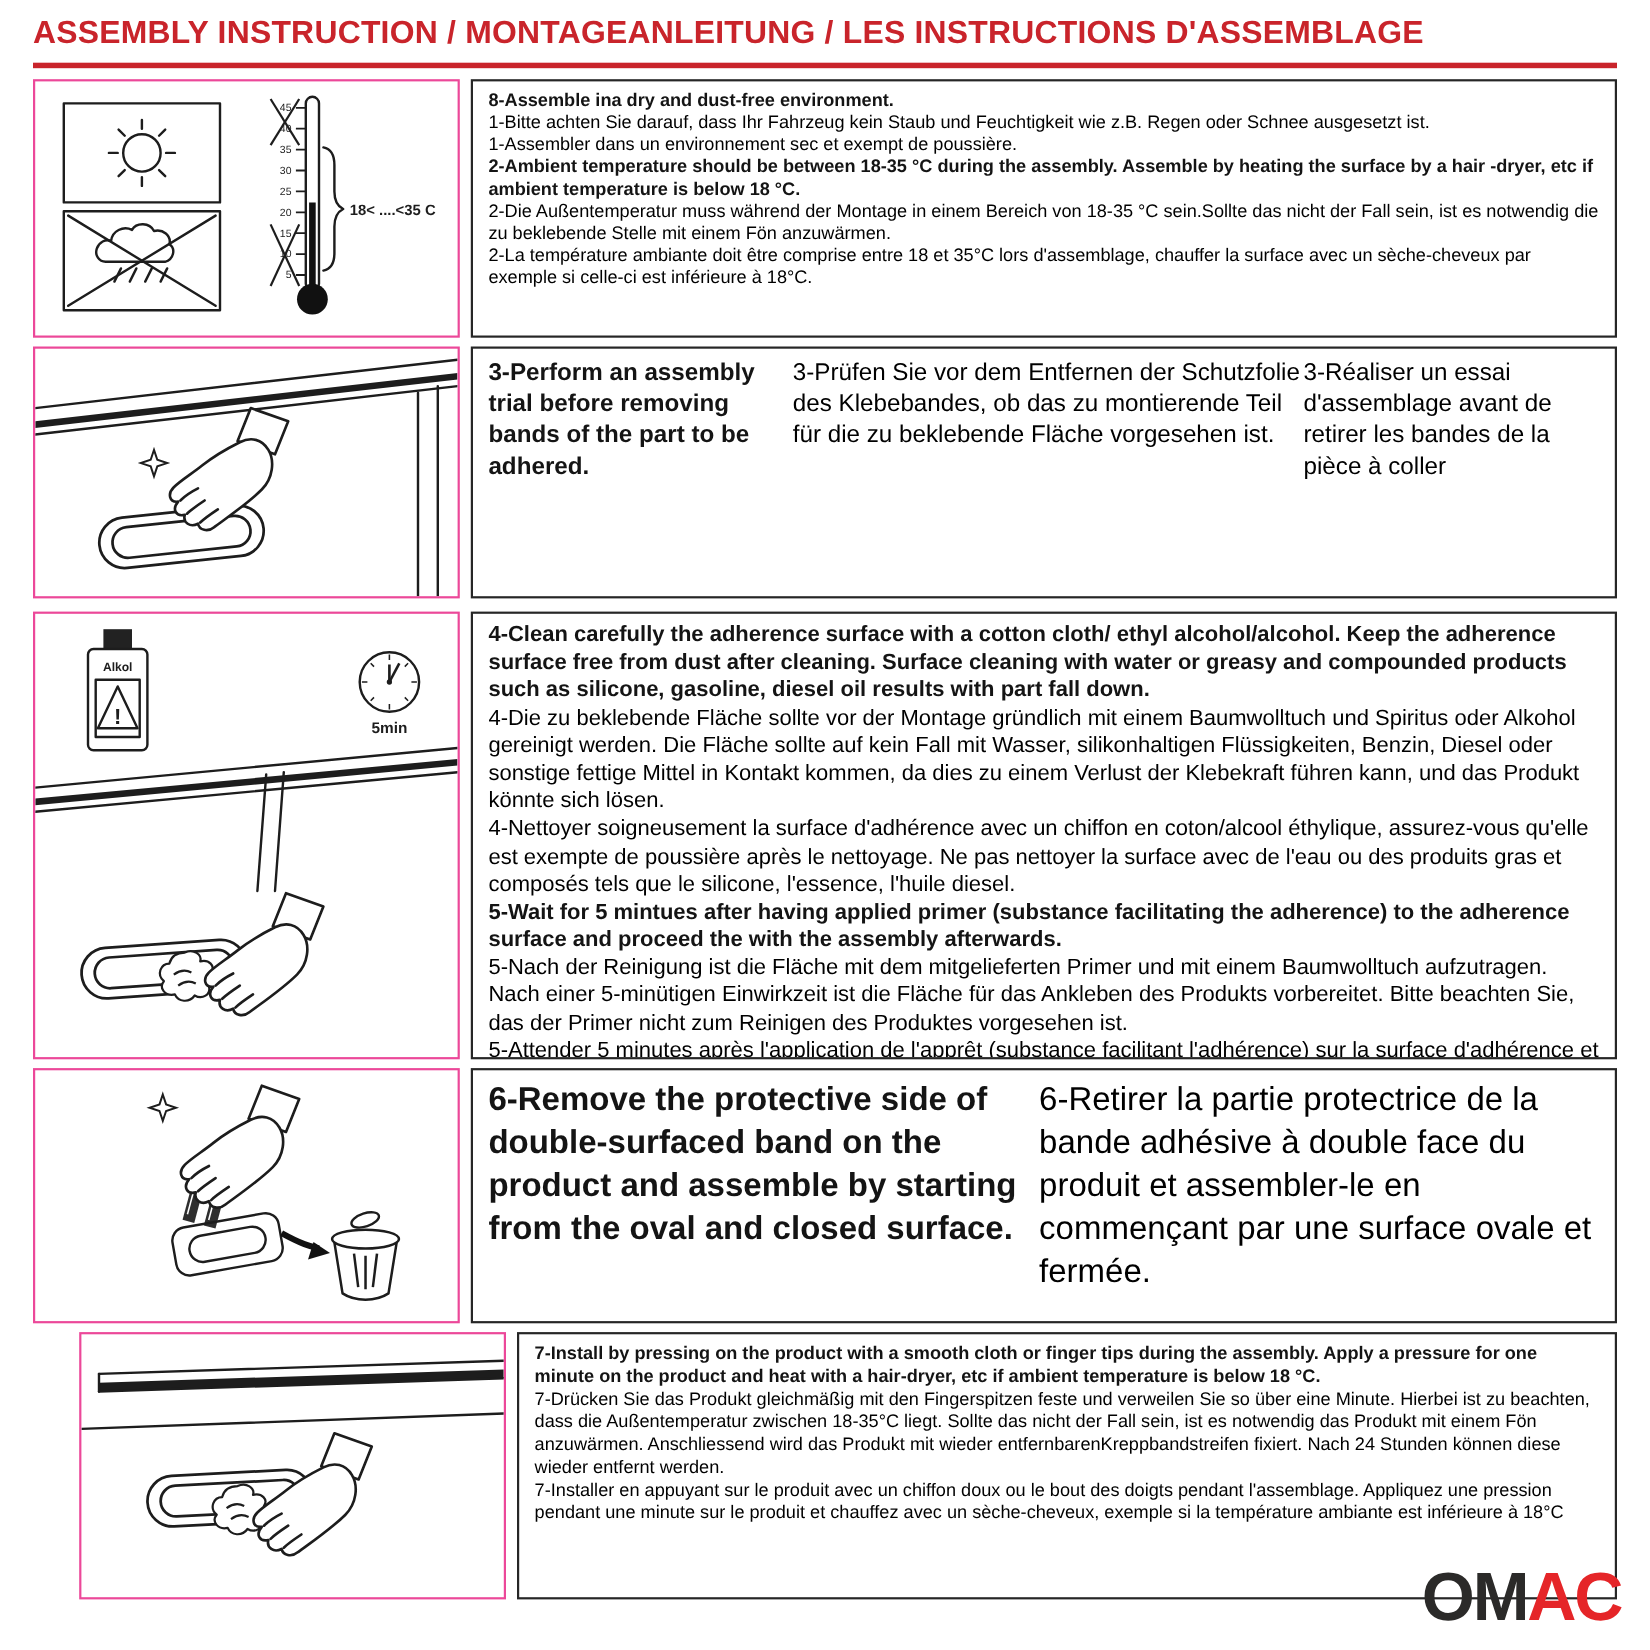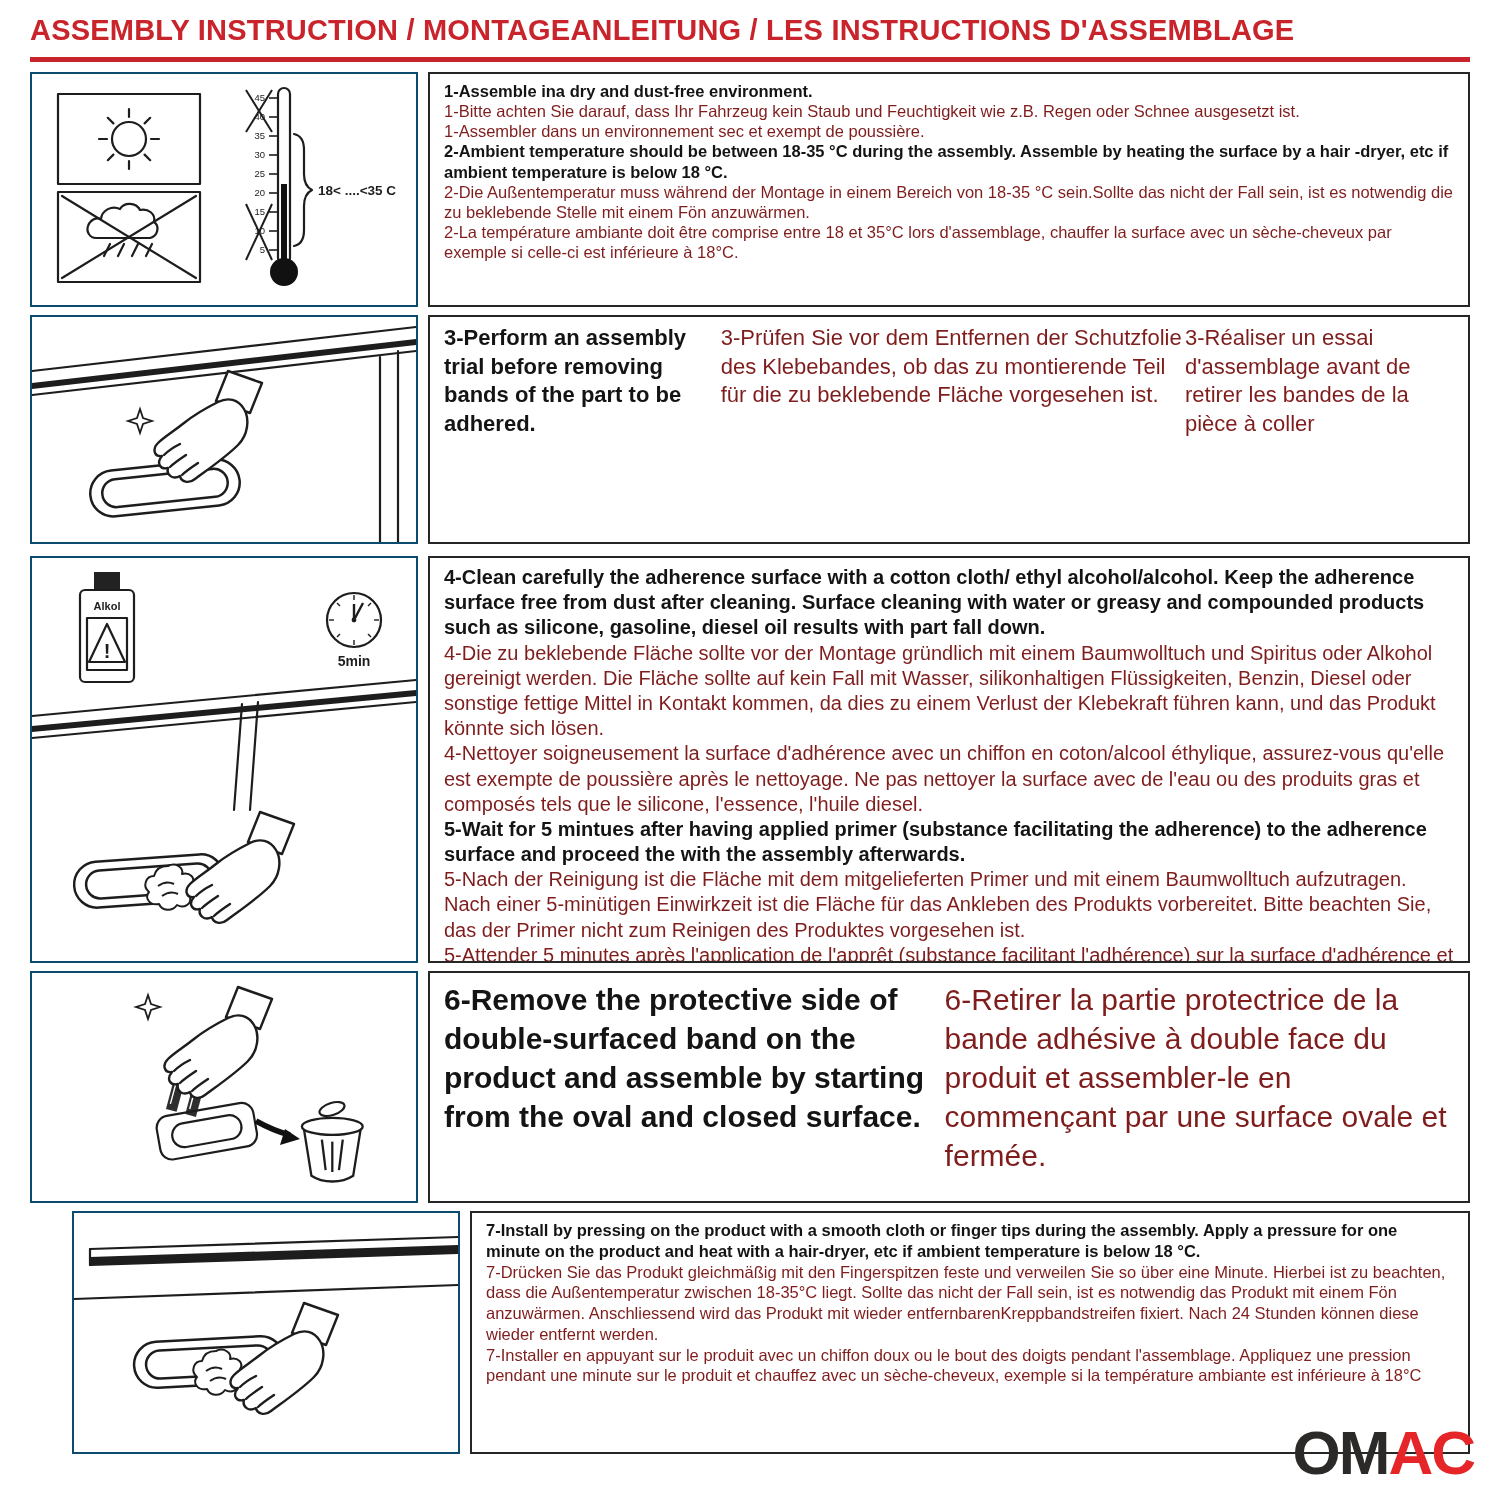--- a/index.html
+++ b/index.html
@@ -7,23 +7,23 @@
     font-family:"Liberation Sans","DejaVu Sans",sans-serif; color:#1d1d1d; }
   .page { position:relative; width:1500px; height:1500px; padding:14px 30px 0 30px; }
   .title { color:#c9242b; font-size:29px; font-weight:800; letter-spacing:.2px; white-space:nowrap; }
   .title-rule { height:5px; background:#c9242b; margin-top:10px; }
   .row { display:flex; gap:10px; }
   .r1 { margin-top:10px; } .r1 .fig,.r1 .txt { height:235px; }
   .r2 { margin-top:8px;  } .r2 .fig,.r2 .txt { height:229px; }
   .r3 { margin-top:12px; } .r3 .fig,.r3 .txt { height:407px; }
   .r4 { margin-top:8px;  } .r4 .fig,.r4 .txt { height:232px; }
   .r5 { margin-top:8px;margin-left:42px;  } .r5 .fig,.r5 .txt { height:243px; }
-  .fig { width:388px; flex:none; border:2px solid #0c4a6e; background:#fff; overflow:hidden; }
+  .fig { width:388px; flex:none; border:2px solid #ec4899; background:#fff; overflow:hidden; }
   .txt { flex:1; border:2px solid #262626; background:#fff; padding:7px 14px; overflow:hidden; }
-  .txt p { color:#7f1d1d; }
+  .txt p { color:#000000; }
   .txt p.b { font-weight:700; color:#141414; }
   .gap { }
   .r1 .txt { font-size:16.5px; line-height:1.22; }
   .r2 .txt { font-size:22px;   line-height:1.3; display:flex; flex-direction:row; justify-content:center; }
   .r3 .txt { font-size:20px;   line-height:1.26; }
   .r4 .txt { font-size:30px;   line-height:1.3; display:flex; justify-content:center; }
   .r5 .txt { font-size:16.5px; line-height:1.26; }
   .logo { position:absolute; right:26px; bottom:16px; font-size:62px; font-weight:900;
     letter-spacing:-2px; line-height:1; }
   .logo-dark { color:#2b2a29; }
@@ -124,21 +124,21 @@
               <line x1="240" y1="16" x2="214" y2="58"></line>
             <line x1="214" y1="130" x2="240" y2="186"></line>
               <line x1="240" y1="130" x2="214" y2="186"></line>
           </g>
           <path d="M262,60 Q272,62 272,76 L272,100 Q272,112 280,116 Q272,120 272,132 L272,156 Q272,170 262,172" class="sketch"></path>
           <text x="286" y="121" font-size="13.5" font-weight="bold" fill="#1d1d1d">18&lt; ....&lt;35 C</text>
         </g>
       </svg>
     </div>
     <div class="txt">
-      <p class="b">1-Assemble ina dry and dust-free environment.</p>
+      <p class="b">8-Assemble ina dry and dust-free environment.</p>
       <p>1-Bitte achten Sie darauf, dass Ihr Fahrzeug kein Staub und Feuchtigkeit wie z.B. Regen oder Schnee ausgesetzt ist.</p>
       <p>1-Assembler dans un environnement sec et exempt de poussière.</p>
       <p class="b gap">2-Ambient temperature should be between 18-35 °C  during the assembly. Assemble by heating the surface by a hair -dryer, etc if ambient temperature is below 18 °C.</p>
       <p>2-Die Außentemperatur muss während der Montage in einem Bereich von 18-35 °C  sein.Sollte das nicht der Fall sein, ist es notwendig die zu beklebende Stelle mit einem Fön anzuwärmen.</p>
       <p>2-La température ambiante doit être comprise entre 18 et 35°C lors d'assemblage, chauffer la surface avec un sèche-cheveux par exemple si celle-ci est inférieure à 18°C.</p>
     </div>
   </div>
 
   <div class="row r2">
     <div class="fig">

